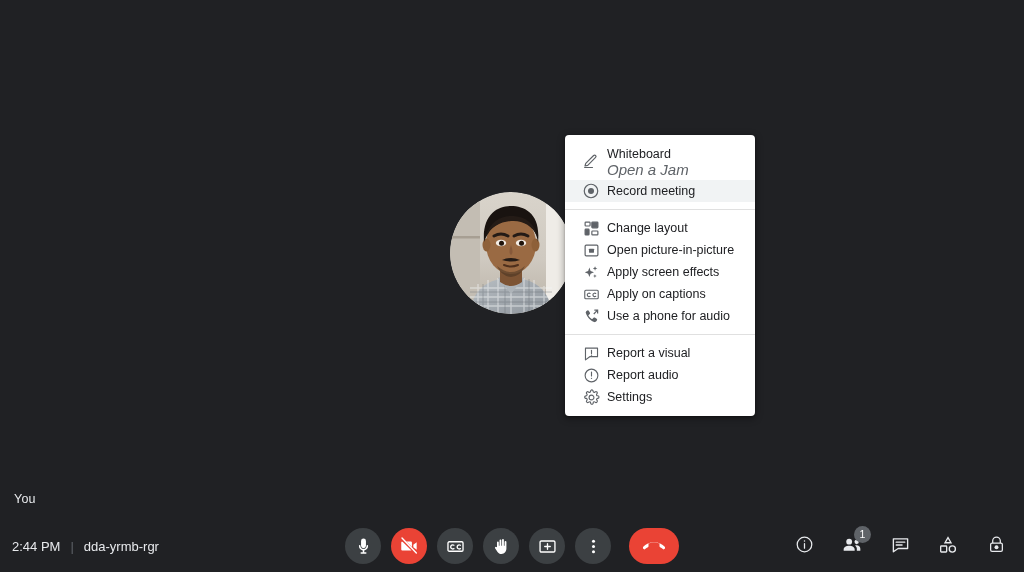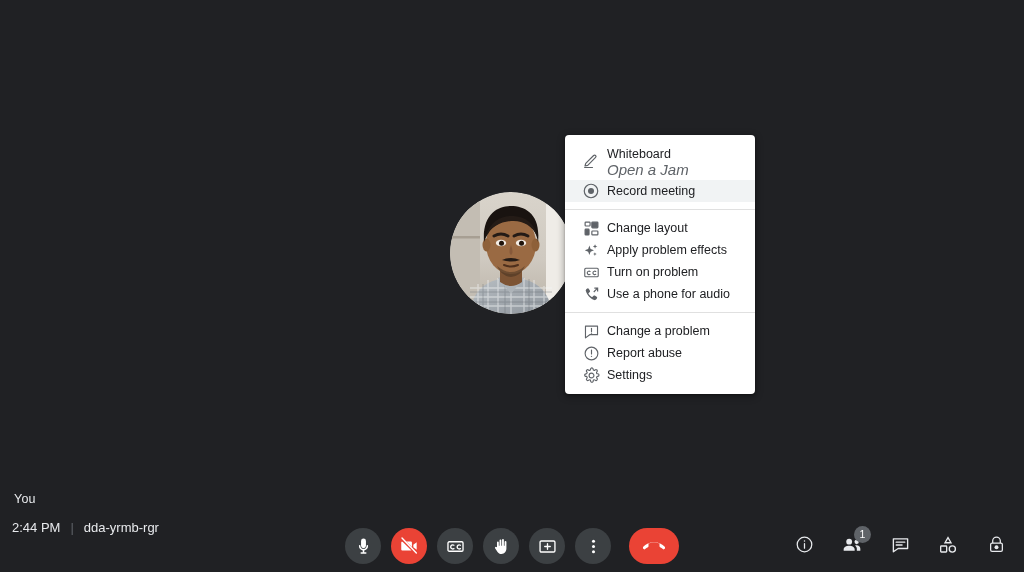--- a/index.html
+++ b/index.html
@@ -30,21 +30,21 @@
     color:#e8eaed; font-size:12.5px; letter-spacing:.2px;
   }
 
   
   #bottombar {
     position:absolute; left:0; bottom:0; width:1024px; height:52px;
     background:#202124; display:flex; align-items:center;
   }
   #meetinfo {
     position:absolute; left:12px; top:0; height:52px;
-    display:flex; align-items:flex-start; gap:10px;
+    display:flex; align-items:center; gap:10px;
     color:#e8eaed; font-size:13px; white-space:nowrap;
   }
   #meetinfo .sep { color:#5f6368; font-size:13px; }
 
   #center-controls {
     position:absolute; left:50%; top:0; transform:translateX(-50%);
     height:52px; display:flex; align-items:center; gap:10px;
   }
   .ctl {
     width:36px; height:36px; border-radius:50%;
@@ -224,44 +224,55 @@
           <rect x="12.5" y="3" width="8.5" height="8" rx="1" fill="#5f6368"></rect>
           <rect x="12.5" y="15.5" width="8.5" height="5.5" rx="1"></rect>
         </svg>
       </span>
       <span class="txtwrap">
           <span class="label">Change layout</span>
         </span>
     </div>
 
 
+    <div class="mi">
+      <span class="ico">
+        <svg width="17" height="17" viewBox="0 0 24 24" fill="none" stroke="#5f6368" stroke-width="1.7">
+          <rect x="3" y="4.5" width="18" height="15" rx="1.5"></rect>
+          <rect x="8.5" y="9.5" width="7" height="5.5" rx="0.6" fill="#5f6368" stroke="none"></rect>
+        </svg>
+      </span>
+      <span class="txtwrap">
+          <span class="label">Open picture-in-picture</span>
+        </span>
+    </div>
 
     <div class="mi">
       <span class="ico">
         <svg width="17" height="17" viewBox="0 0 24 24" fill="#5f6368">
           <path d="M9 5 L10.7 10 L15.5 11.8 L10.7 13.6 L9 18.5 L7.3 13.6 L2.5 11.8 L7.3 10 Z"></path>
           <path d="M17 3 L17.9 5.4 L20.3 6.3 L17.9 7.2 L17 9.6 L16.1 7.2 L13.7 6.3 L16.1 5.4 Z"></path>
           <path d="M16.8 14.4 L17.5 16.3 L19.4 17 L17.5 17.7 L16.8 19.6 L16.1 17.7 L14.2 17 L16.1 16.3 Z"></path>
         </svg>
       </span>
       <span class="txtwrap">
-          <span class="label">Apply problem effects</span>
+          <span class="label">Apply screen effects</span>
         </span>
     </div>
 
     <div class="mi">
       <span class="ico">
         <svg width="17" height="17" viewBox="0 0 24 24" fill="none" stroke="#5f6368" stroke-width="1.6">
           <rect x="2.5" y="6" width="19" height="12" rx="1.5"></rect>
           <path d="M10 10.5 a2.6 2.6 0 0 0 -4 2.2 a2.6 2.6 0 0 0 4 1.9" stroke-linecap="round"></path>
           <path d="M18 10.5 a2.6 2.6 0 0 0 -4 2.2 a2.6 2.6 0 0 0 4 1.9" stroke-linecap="round"></path>
         </svg>
       </span>
       <span class="txtwrap">
-          <span class="label">Turn on problem</span>
+          <span class="label">Apply on captions</span>
         </span>
     </div>
 
     <div class="mi">
       <span class="ico">
         <svg width="17" height="17" viewBox="0 0 24 24" fill="#5f6368">
           <path d="M6.1 3.5 a1.5 1.5 0 0 1 2 .5 l1.7 2.7 a1.4 1.4 0 0 1 -.3 1.8 L8 9.8 c-.4.3-.5.8-.3 1.2 a12 12 0 0 0 4.6 4.6 c.4.2.9.1 1.2-.3 l1.3-1.5 a1.4 1.4 0 0 1 1.8-.3 l2.7 1.7 a1.5 1.5 0 0 1 .5 2 l-1 1.6 c-.6 1-1.9 1.4-3 1 C11 18.2 5.8 13 4 7.1 c-.4-1.1 0-2.4 1-3 Z"></path>
           <path d="M16 2.2 h5.5 v5.5 h-1.7 V5.1 l-4 4 -1.2-1.2 4-4 h-2.6 Z"></path>
         </svg>
       </span>
@@ -274,34 +285,34 @@
 
     <div class="mi">
       <span class="ico">
         <svg width="17" height="17" viewBox="0 0 24 24" fill="none" stroke="#5f6368" stroke-width="1.6" stroke-linejoin="round">
           <path d="M3.5 4.5 h17 v12 h-11 l-6 4.5 z"></path>
           <path d="M12 7.6 v4.4" stroke-linecap="round"></path>
           <circle cx="12" cy="14.3" r=".95" fill="#5f6368" stroke="none"></circle>
         </svg>
       </span>
       <span class="txtwrap">
-          <span class="label">Change a problem</span>
+          <span class="label">Report a visual</span>
         </span>
     </div>
 
     <div class="mi">
       <span class="ico">
         <svg width="17" height="17" viewBox="0 0 24 24" fill="none" stroke="#5f6368" stroke-width="1.6">
           <circle cx="12" cy="12" r="9"></circle>
           <path d="M12 7 v5.6" stroke-linecap="round"></path>
           <circle cx="12" cy="16" r=".95" fill="#5f6368" stroke="none"></circle>
         </svg>
       </span>
       <span class="txtwrap">
-          <span class="label">Report abuse</span>
+          <span class="label">Report audio</span>
         </span>
     </div>
 
 
     <div class="mi">
       <span class="ico">
         <svg width="17" height="17" viewBox="0 0 24 24" fill="none" stroke="#5f6368" stroke-width="1.6">
           <path d="M12 15.4 a3.4 3.4 0 1 0 0 -6.8 a3.4 3.4 0 0 0 0 6.8 Z"></path>
           <path d="M19.3 14.1 a1.5 1.5 0 0 0 .3 1.7 l.1.1 a1.8 1.8 0 1 1 -2.6 2.6 l-.1-.1 a1.5 1.5 0 0 0 -1.7-.3 a1.5 1.5 0 0 0 -.9 1.4 v.2 a1.8 1.8 0 1 1 -3.6 0 v-.1 a1.5 1.5 0 0 0 -1-1.4 a1.5 1.5 0 0 0 -1.7.3 l-.1.1 a1.8 1.8 0 1 1 -2.6-2.6 l.1-.1 a1.5 1.5 0 0 0 .3-1.7 a1.5 1.5 0 0 0 -1.4-.9 h-.2 a1.8 1.8 0 1 1 0-3.6 h.1 a1.5 1.5 0 0 0 1.4-1 a1.5 1.5 0 0 0 -.3-1.7 l-.1-.1 a1.8 1.8 0 1 1 2.6-2.6 l.1.1 a1.5 1.5 0 0 0 1.7.3 h.1 a1.5 1.5 0 0 0 .9-1.4 v-.2 a1.8 1.8 0 1 1 3.6 0 v.1 a1.5 1.5 0 0 0 .9 1.4 a1.5 1.5 0 0 0 1.7-.3 l.1-.1 a1.8 1.8 0 1 1 2.6 2.6 l-.1.1 a1.5 1.5 0 0 0 -.3 1.7 v.1 a1.5 1.5 0 0 0 1.4.9 h.2 a1.8 1.8 0 1 1 0 3.6 h-.1 a1.5 1.5 0 0 0 -1.4.9 Z"></path>
         </svg>

